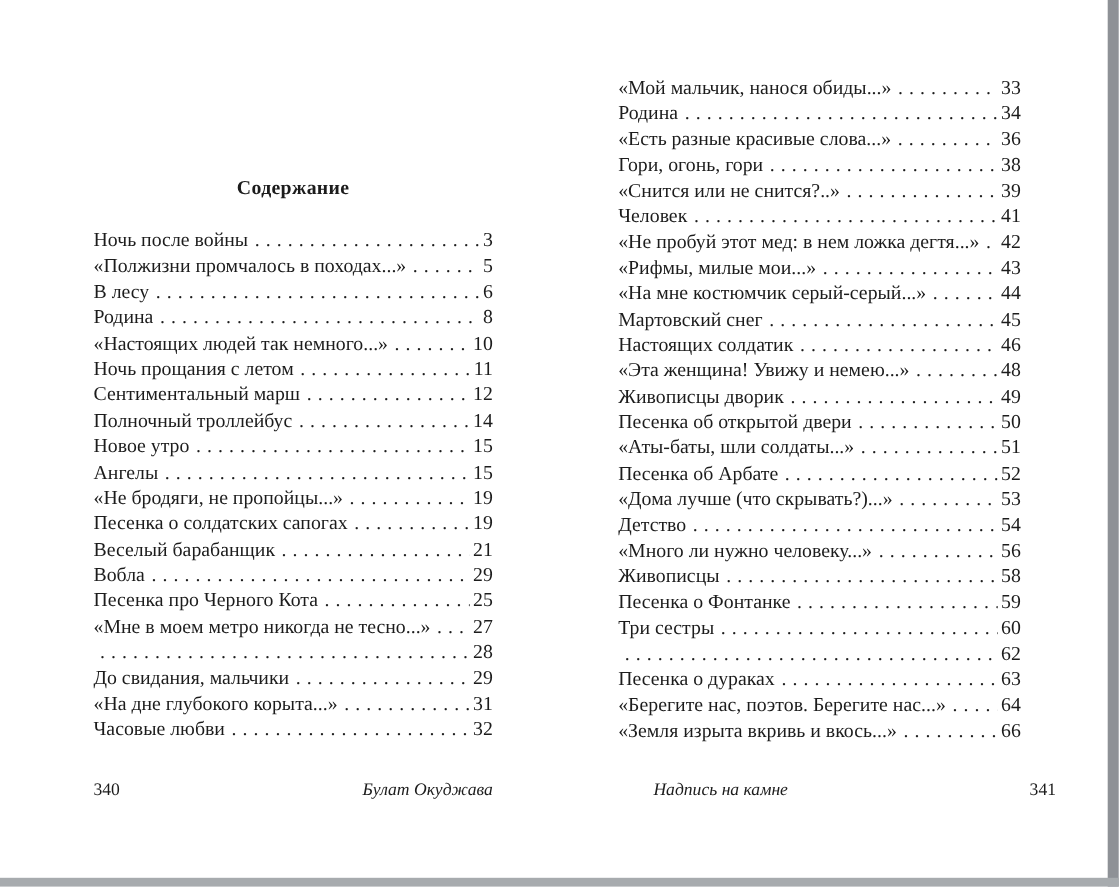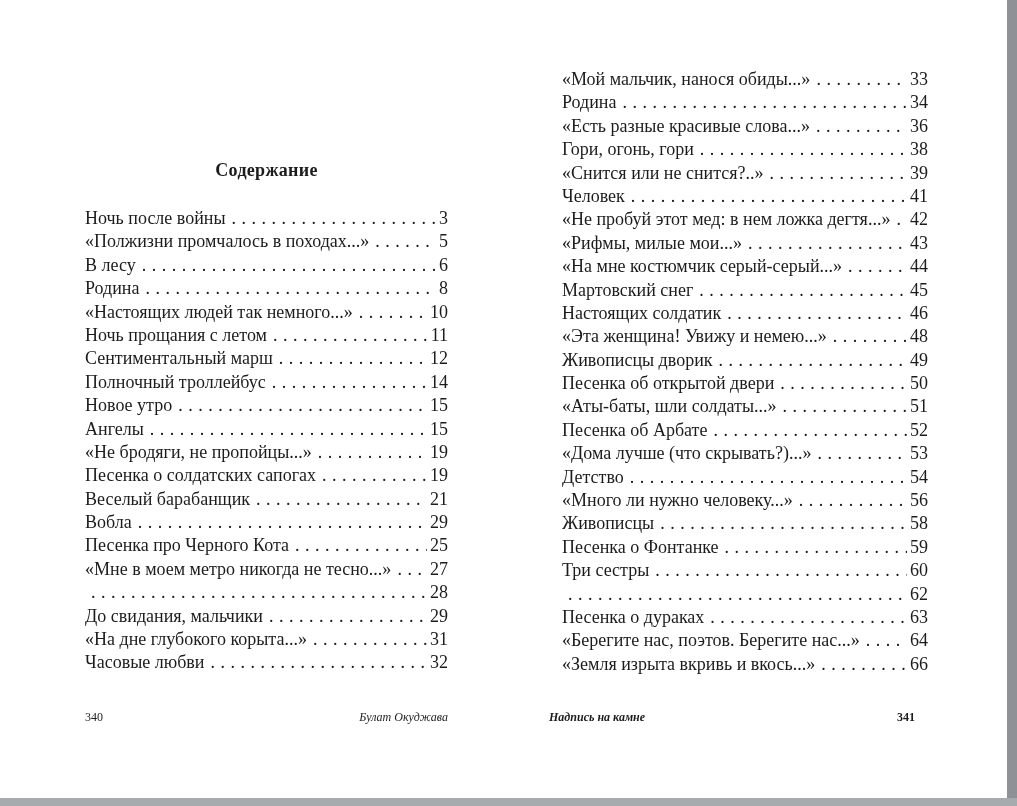--- a/index.html
+++ b/index.html
@@ -55,25 +55,25 @@
     letter-spacing: 0.5px;
   }
   .toc-page { white-space: nowrap; }
 
   .footer {
     position: absolute;
     top: 710px;
     display: flex;
     justify-content: space-between;
     align-items: flex-start;
-    font-size: 12px;
+    font-size: 16px;
     gap: 45px;
   }
   #left-footer  { left: 85px;  width: 363px; }
-  #right-footer { left: 549px; width: 366px; font-weight: bold; }
+  #right-footer { left: 594px; width: 366px; }
   .italic { font-style: italic; }
 </style>
 </head>
 <body>
 
 <div class="sheet">
 
   <div class="page-block" id="left-block">
     <h1 class="toc-heading">Содержание</h1>
     <div id="left-entries">

